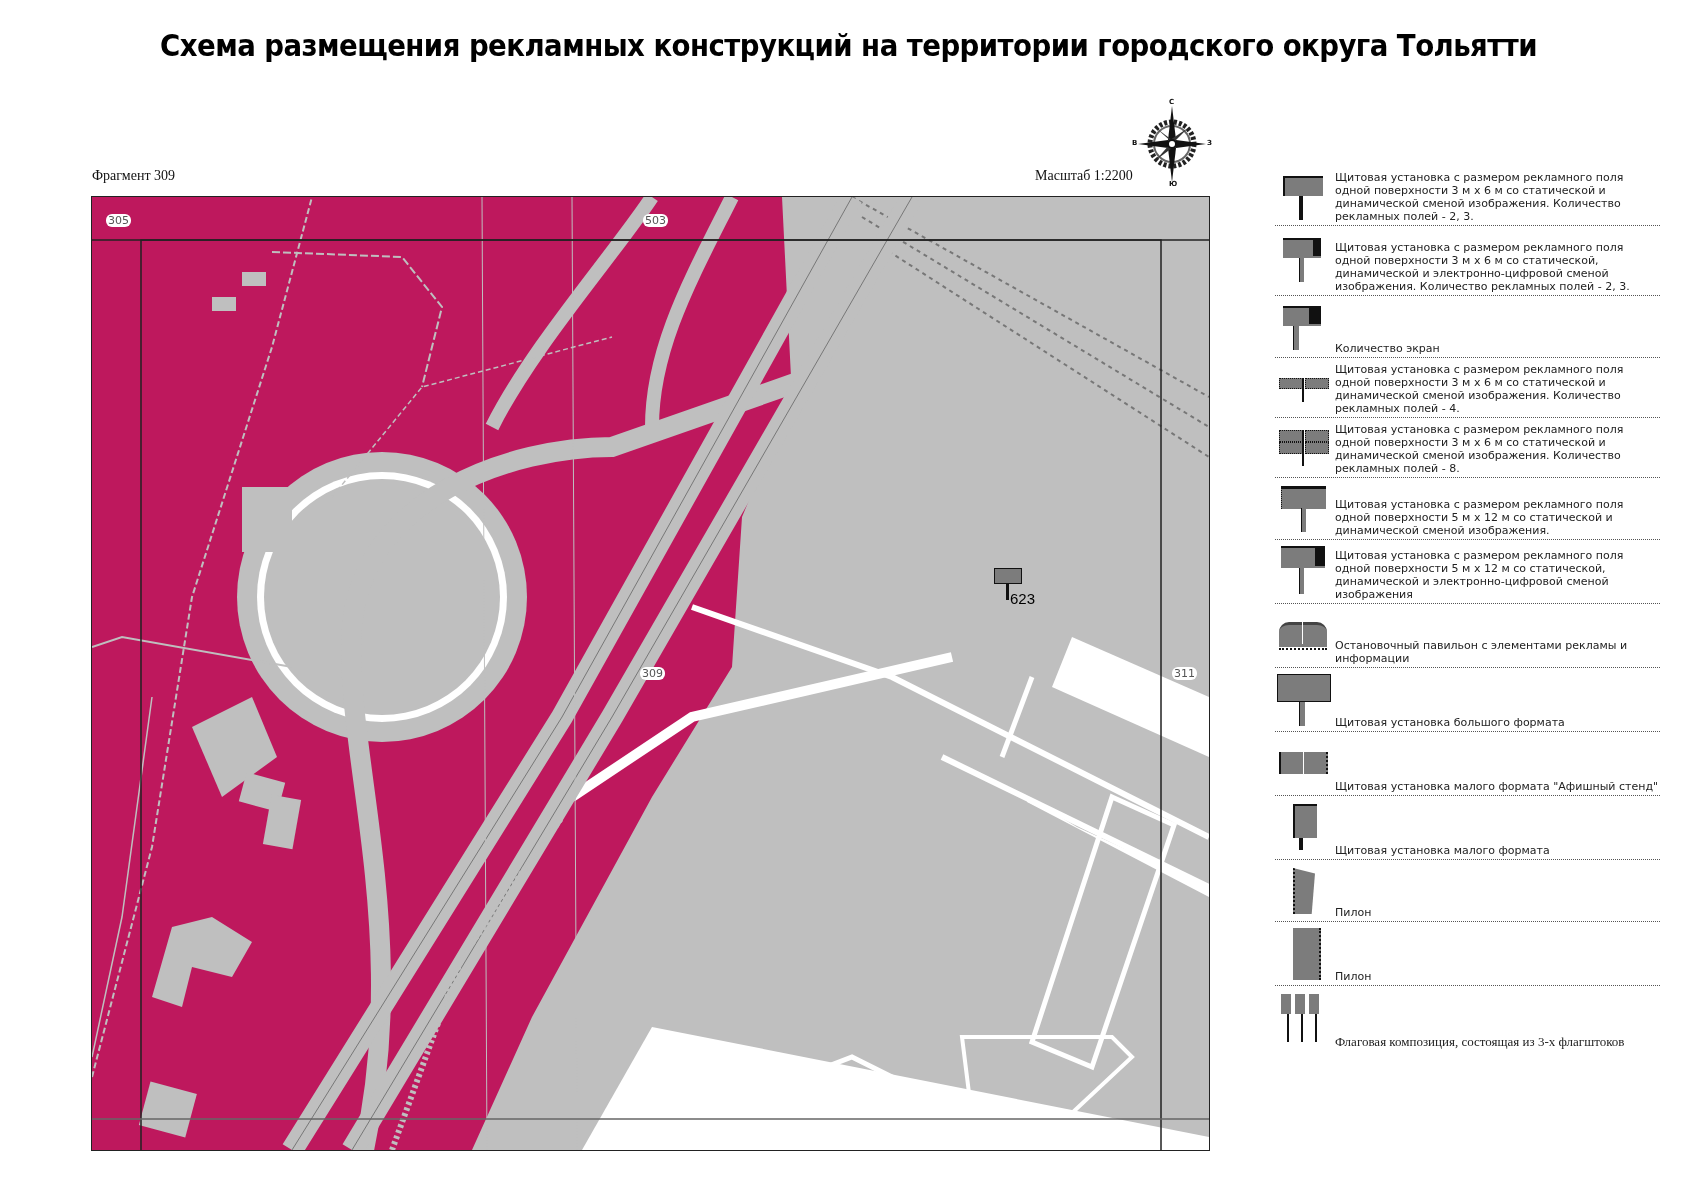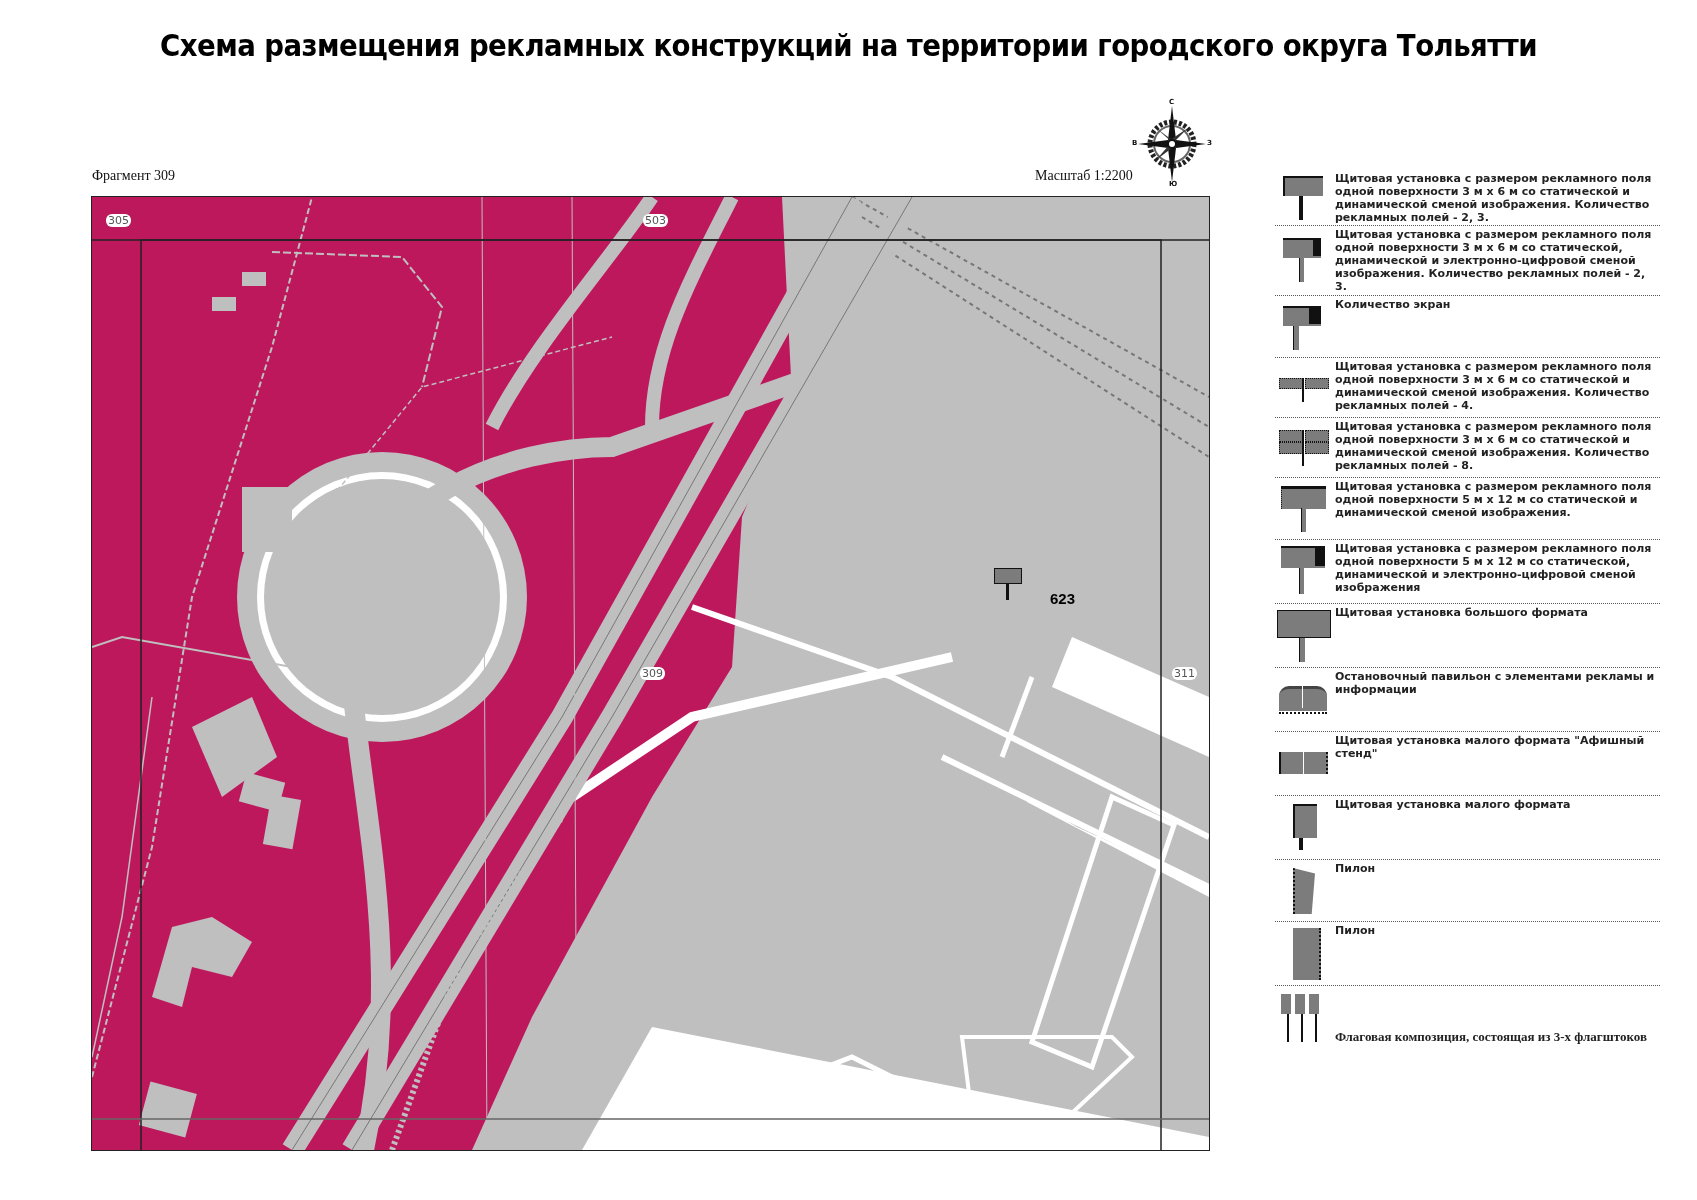--- a/index.html
+++ b/index.html
@@ -8,23 +8,23 @@
   .fragment{position:absolute;left:92px;top:168px;font-family:"Liberation Serif",serif;font-size:14px;color:#111;}
   .scale{position:absolute;left:1012px;top:168px;font-family:"Liberation Serif",serif;font-size:14px;color:#111;margin-left:23px;}
   .compass{position:absolute;left:1132px;top:98px;width:80px;height:90px;}
   .compass .lbl{position:absolute;font-size:7px;font-weight:bold;font-family:"DejaVu Sans",sans-serif;}
   .map{position:absolute;left:91px;top:196px;width:1117px;height:953px;border:1.5px solid #222;background:#be185d;overflow:hidden;}
   .map svg{position:absolute;left:0;top:0;}
   .tile{position:absolute;font-size:11px;color:#555;background:#fff;border-radius:6px;padding:0 2px;line-height:13px;font-family:"DejaVu Sans",sans-serif;}
   .billboard{position:absolute;}
   .bb-panel{position:absolute;left:0;top:0;width:26px;height:14px;background:#7c7c7c;border:1.5px solid #111;}
   .bb-post{position:absolute;left:12px;top:16px;width:3px;height:16px;background:#111;}
-  .bb-num{position:absolute;left:16px;top:22px;font-weight:bold;font-size:15px;font-family:"Liberation Sans",sans-serif;color:#000;margin-left:40px;}
+  .bb-num{position:absolute;left:16px;top:22px;font-weight:normal;font-size:15px;font-family:"Liberation Sans",sans-serif;color:#000;}
   .legend{position:absolute;left:1275px;top:170px;width:385px;}
-  .leg-item{display:flex;align-items:flex-start;border-bottom:1.5px dotted #555;box-sizing:border-box;font-weight:bold;}
+  .leg-item{display:flex;align-items:flex-end;border-bottom:1.5px dotted #555;box-sizing:border-box;}
   .leg-icon{width:60px;flex:0 0 60px;height:100%;position:relative;}
   .leg-text{flex:1;font-size:11px;line-height:13px;font-family:"DejaVu Sans",sans-serif;color:#222;padding:2px 0;}
   .leg-text.serif{font-family:"Liberation Serif",serif;font-size:13px;line-height:17px;margin-top:40px;}
   .ico{position:absolute;}
   .g{background:#7c7c7c;}
 </style>
 </head>
 <body>
 
 <div class="title">Схема размещения рекламных конструкций на территории городского округа Тольятти</div>
@@ -174,32 +174,32 @@
   <div class="leg-item" style="height:64px">
     <div class="leg-icon">
       <div class="ico g" style="left:6px;top:6px;width:44px;height:20px;border-top:2px solid #111;"></div>
       <div class="ico" style="left:40px;top:6px;width:10px;height:20px;background:#111;"></div>
       <div class="ico" style="left:24px;top:28px;width:4px;height:26px;background:#7c7c7c;border-left:1px solid #111;"></div>
     </div>
     <div class="leg-text">Щитовая установка с размером рекламного поля одной поверхности 5 м х 12 м со статической, динамической и электронно-цифровой сменой изображения</div>
   </div>
   <div class="leg-item" style="height:64px">
     <div class="leg-icon">
-      <div class="ico g" style="left:2px;top:6px;width:52px;height:26px;border:1.5px solid #111;"></div>
-      <div class="ico" style="left:24px;top:34px;width:5px;height:24px;background:#7c7c7c;border-left:1.5px solid #111;"></div>
-    </div>
-    <div class="leg-text">Щитовая установка большого формата</div>
-  </div>
-  <div class="leg-item" style="height:64px">
-    <div class="leg-icon">
       <div class="ico g" style="left:4px;top:18px;width:48px;height:22px;border-top:3px solid #444;border-radius:10px 10px 0 0;"></div>
       <div class="ico" style="left:4px;top:40px;width:48px;height:4px;border-bottom:2px dotted #111;"></div>
       <div class="ico" style="left:27px;top:18px;width:1px;height:22px;background:#fff;"></div>
     </div>
     <div class="leg-text">Остановочный павильон с элементами рекламы и информации</div>
+  </div>
+  <div class="leg-item" style="height:64px">
+    <div class="leg-icon">
+      <div class="ico g" style="left:2px;top:6px;width:52px;height:26px;border:1.5px solid #111;"></div>
+      <div class="ico" style="left:24px;top:34px;width:5px;height:24px;background:#7c7c7c;border-left:1.5px solid #111;"></div>
+    </div>
+    <div class="leg-text">Щитовая установка большого формата</div>
   </div>
   <div class="leg-item" style="height:64px">
     <div class="leg-icon">
       <div class="ico g" style="left:4px;top:20px;width:22px;height:22px;border-left:2px solid #111;"></div>
       <div class="ico g" style="left:29px;top:20px;width:22px;height:22px;border-right:2px dotted #111;"></div>
     </div>
     <div class="leg-text">Щитовая установка малого формата "Афишный стенд"</div>
   </div>
   <div class="leg-item" style="height:64px">
     <div class="leg-icon">

